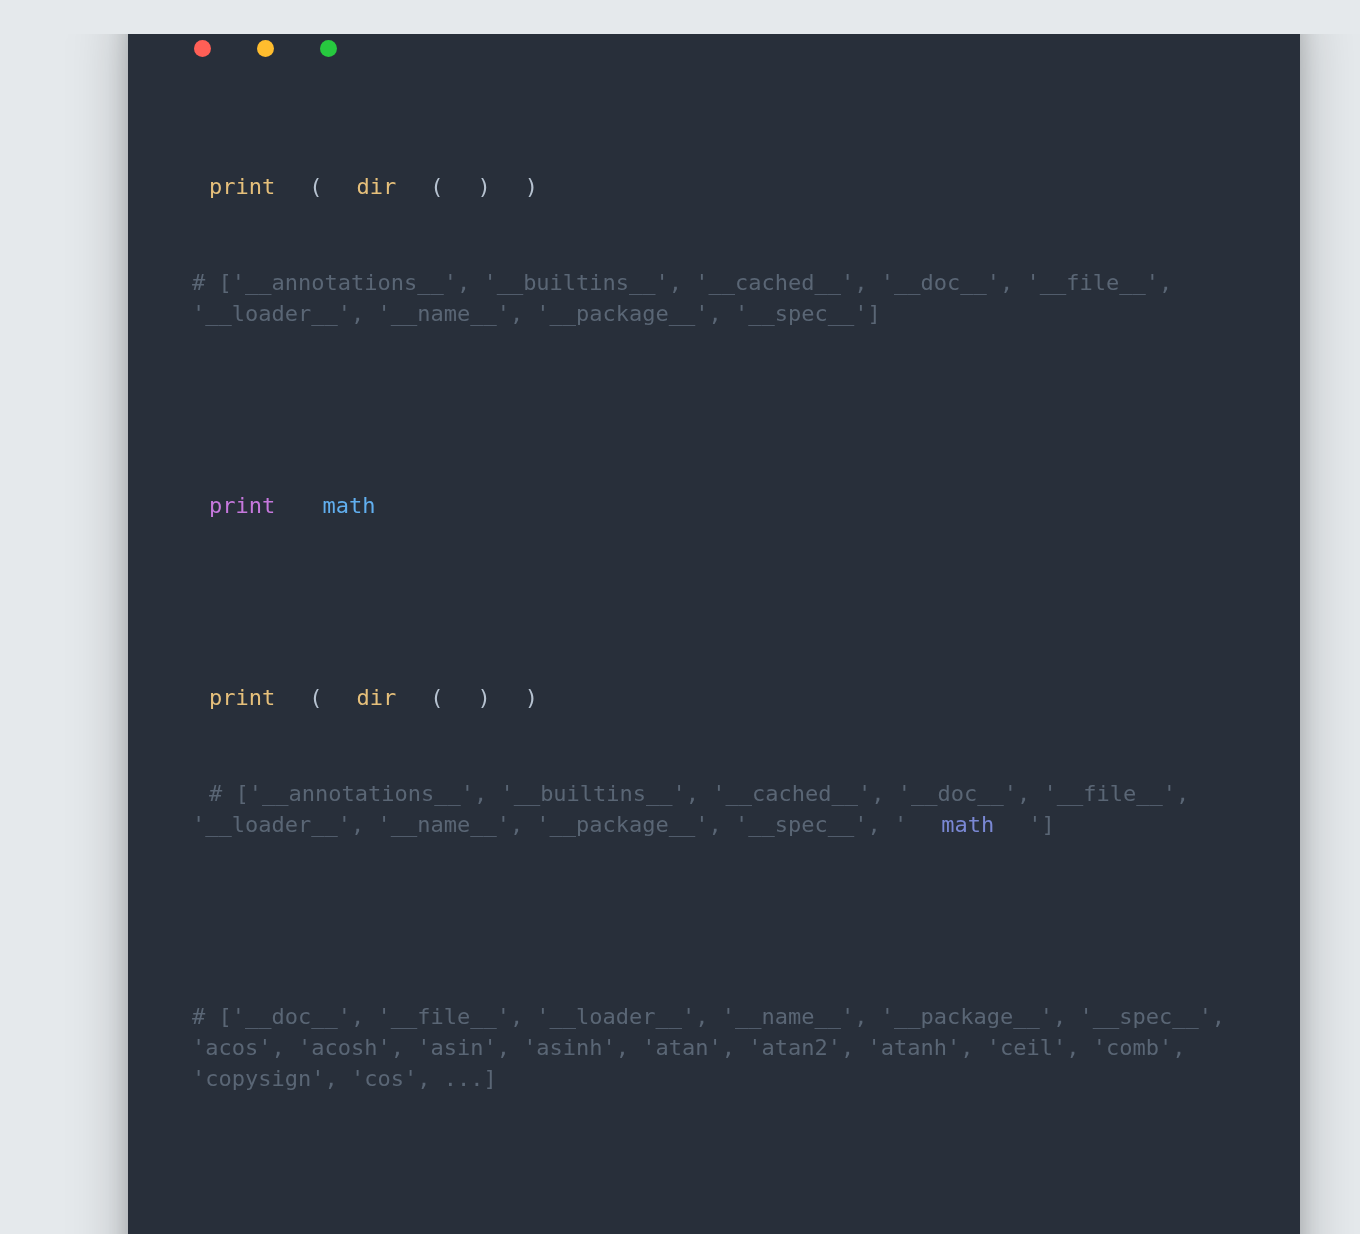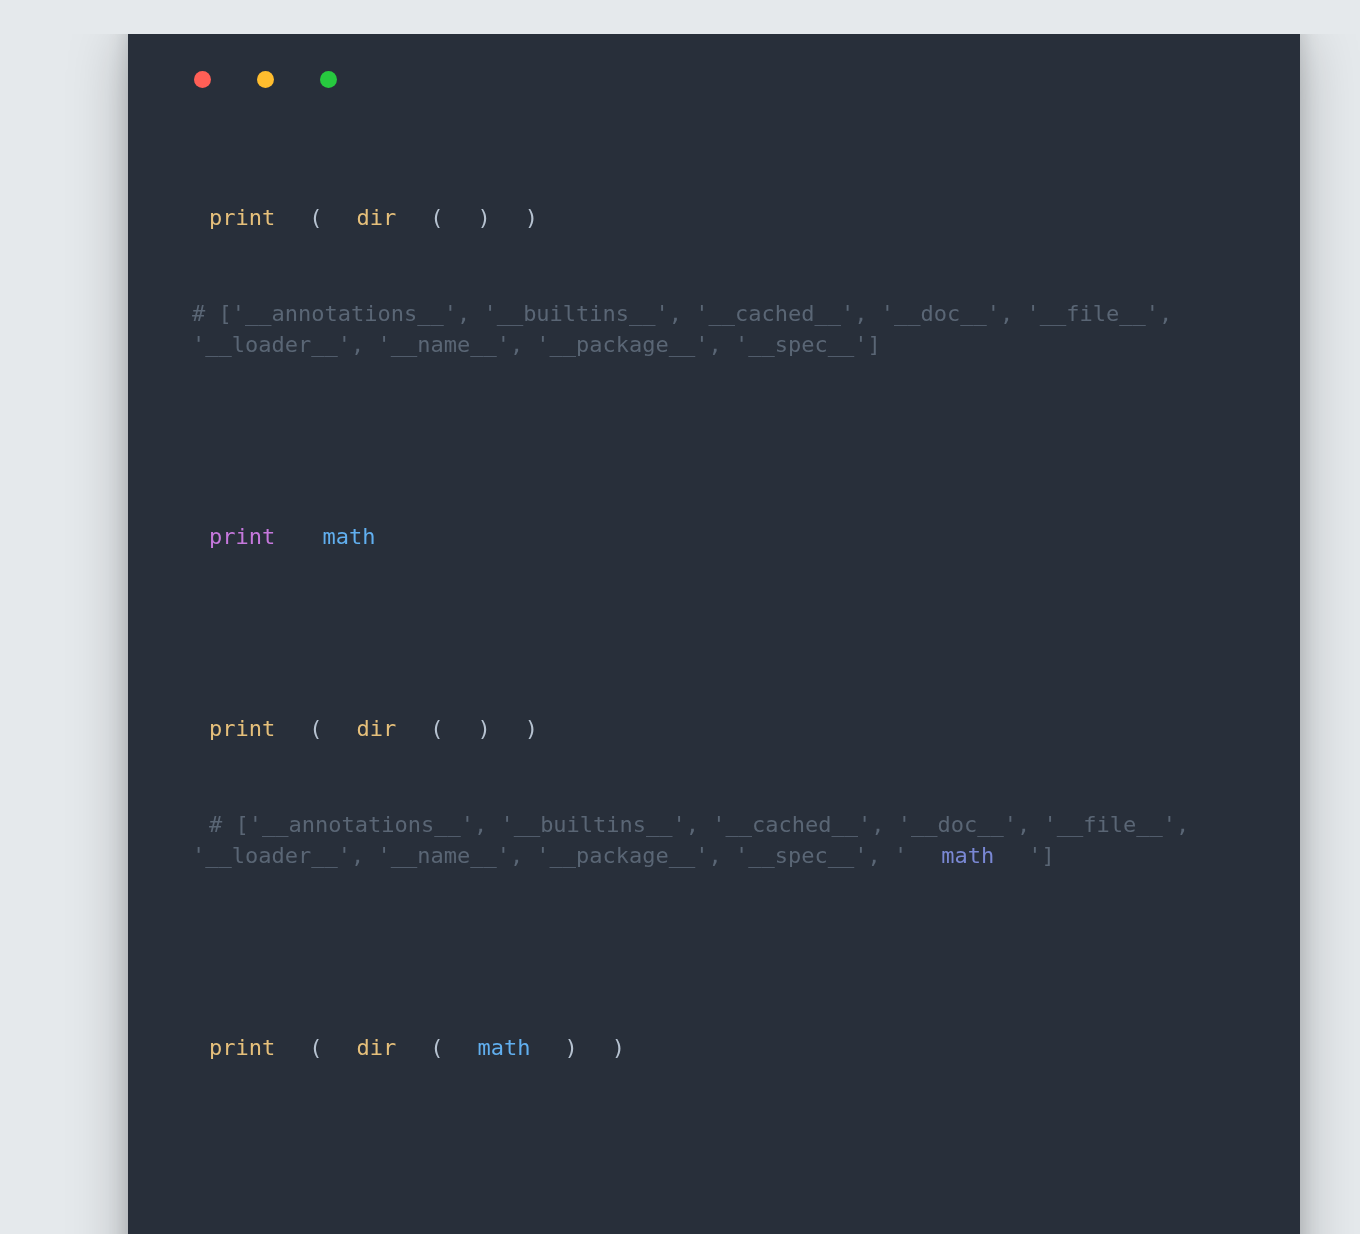--- a/index.html
+++ b/index.html
@@ -60,16 +60,16 @@
 
   <div class="code">
 <div><span class="fn">print</span><span class="paren">(</span><span class="fn">dir</span><span class="paren">(</span><span class="paren">)</span><span class="paren">)</span></div>
 <div class="comment"># ['__annotations__', '__builtins__', '__cached__', '__doc__', '__file__', '__loader__', '__name__', '__package__', '__spec__']</div>
 <div class="blank"></div>
 <div><span class="keyword">print</span> <span class="module">math</span></div>
 <div class="blank"></div>
 <div><span class="fn">print</span><span class="paren">(</span><span class="fn">dir</span><span class="paren">(</span><span class="paren">)</span><span class="paren">)</span></div>
 <div class="comment"><span># ['__annotations__', '__builtins__', '__cached__', '__doc__', '__file__', '__loader__', '__name__', '__package__', '__spec__', '</span><span class="module-ref">math</span><span>']</span></div>
 <div class="blank"></div>
-<div><span class="fn">print</span><span class="paren">(</span><span class="fn">dir</span><span class="paren">(</span><span class="module">math</span><span class="paren">)</span><span class="paren">)</span></div>
+<div class="comment"># ['__doc__', '__file__', '__loader__', '__name__', '__package__', '__spec__', 'acos', 'acosh', 'asin', 'asinh', 'atan', 'atan2', 'atanh', 'ceil', 'comb', 'copysign', 'cos', ...]</div>
 <div class="blank"></div>
   </div>
 </div>
 
 </body></html>

